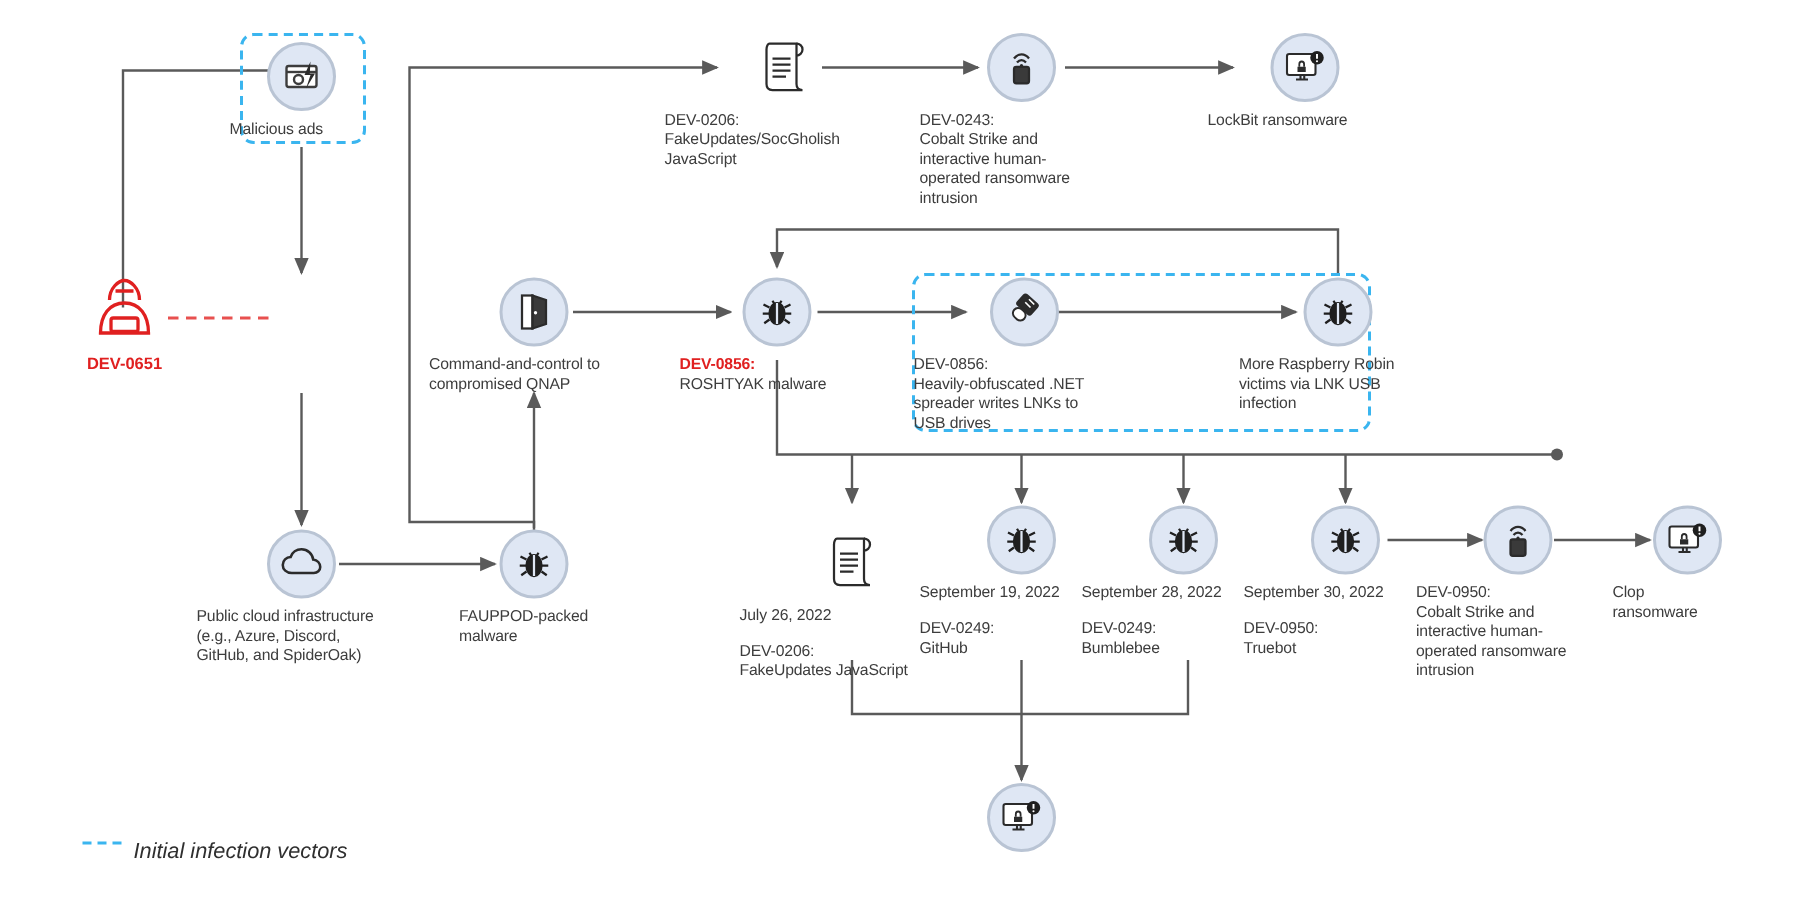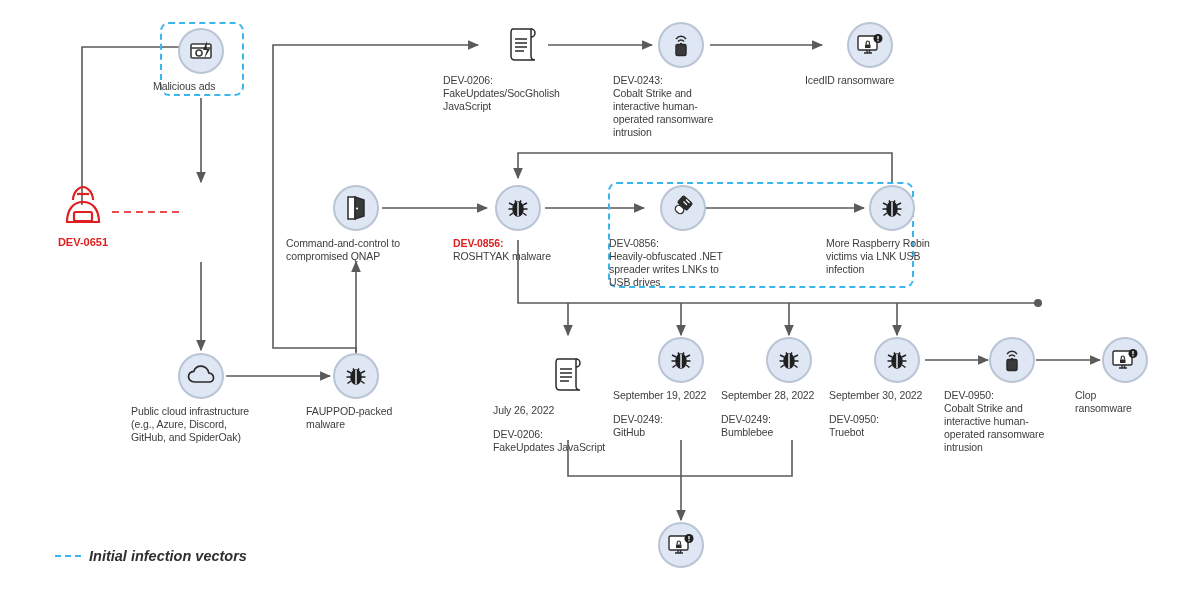--- a/index.html
+++ b/index.html
@@ -63,22 +63,23 @@
     position: absolute;
     display: flex; align-items: center; gap: 8px;
   }
   .legend .dashline {
     width: 26px; height: 0;
     border-top: 2.5px dashed #3ab5ef;
   }
   .legend .ltxt {
     font-size: 14.5px;
     font-style: italic;
-    font-weight: 700;
+    font-weight: 400;
     color: #2f2f2f;
+    margin-top: 12px;
   }
   .actor {
     position: absolute;
     text-align: center;
   }
   .actor .alabel {
     margin-top: 4px;
     font-size: 11px;
     font-weight: 700;
     color: #e02020;
@@ -253,21 +254,21 @@
         <rect x="2" y="3" width="19" height="14" rx="1.5" fill="#fff"></rect>
         <path d="M8 20 L16 20 M11 17 L11 20 M13.5 17 L13.5 20"></path>
         <path d="M9 11.5 L14.5 11.5 L14.5 15 L9 15 Z" fill="#2b2b2b" stroke="none"></path>
         <path d="M10.2 11.5 L10.2 9.8 C10.2 8.6, 11 8, 11.8 8 C12.6 8, 13.4 8.6, 13.4 9.8 L13.4 11.5" stroke="#2b2b2b" stroke-width="1.2"></path>
         <circle cx="22" cy="5.5" r="4.5" fill="#1f1f1f" stroke="none"></circle>
         <path d="M22 3 L22 6.2" stroke="#fff" stroke-width="1.3"></path>
         <circle cx="22" cy="7.8" r="0.7" fill="#fff" stroke="none"></circle>
       </svg>
     </div>
     <div class="caption">
-      <span class="sub">IcedID ransomware</span>
+      <span class="sub">LockBit ransomware</span>
     </div>
   </div>
 
   <div class="node" style="left:453px; top:185px; width:130px;">
     <div class="disc">
       <svg width="24" height="24" viewBox="0 0 24 24" fill="none" stroke="#1f1f1f" stroke-width="1.5">
         <ellipse cx="12" cy="13" rx="5" ry="7" fill="#1f1f1f"></ellipse>
         <path d="M12 6 L12 20" stroke="#dfe7f4"></path>
         <path d="M9 4.5 L10.5 7 M15 4.5 L13.5 7"></path>
         <path d="M7 9 L3 7 M7 13 L2.5 13 M7 17 L3.5 19.5"></path>

